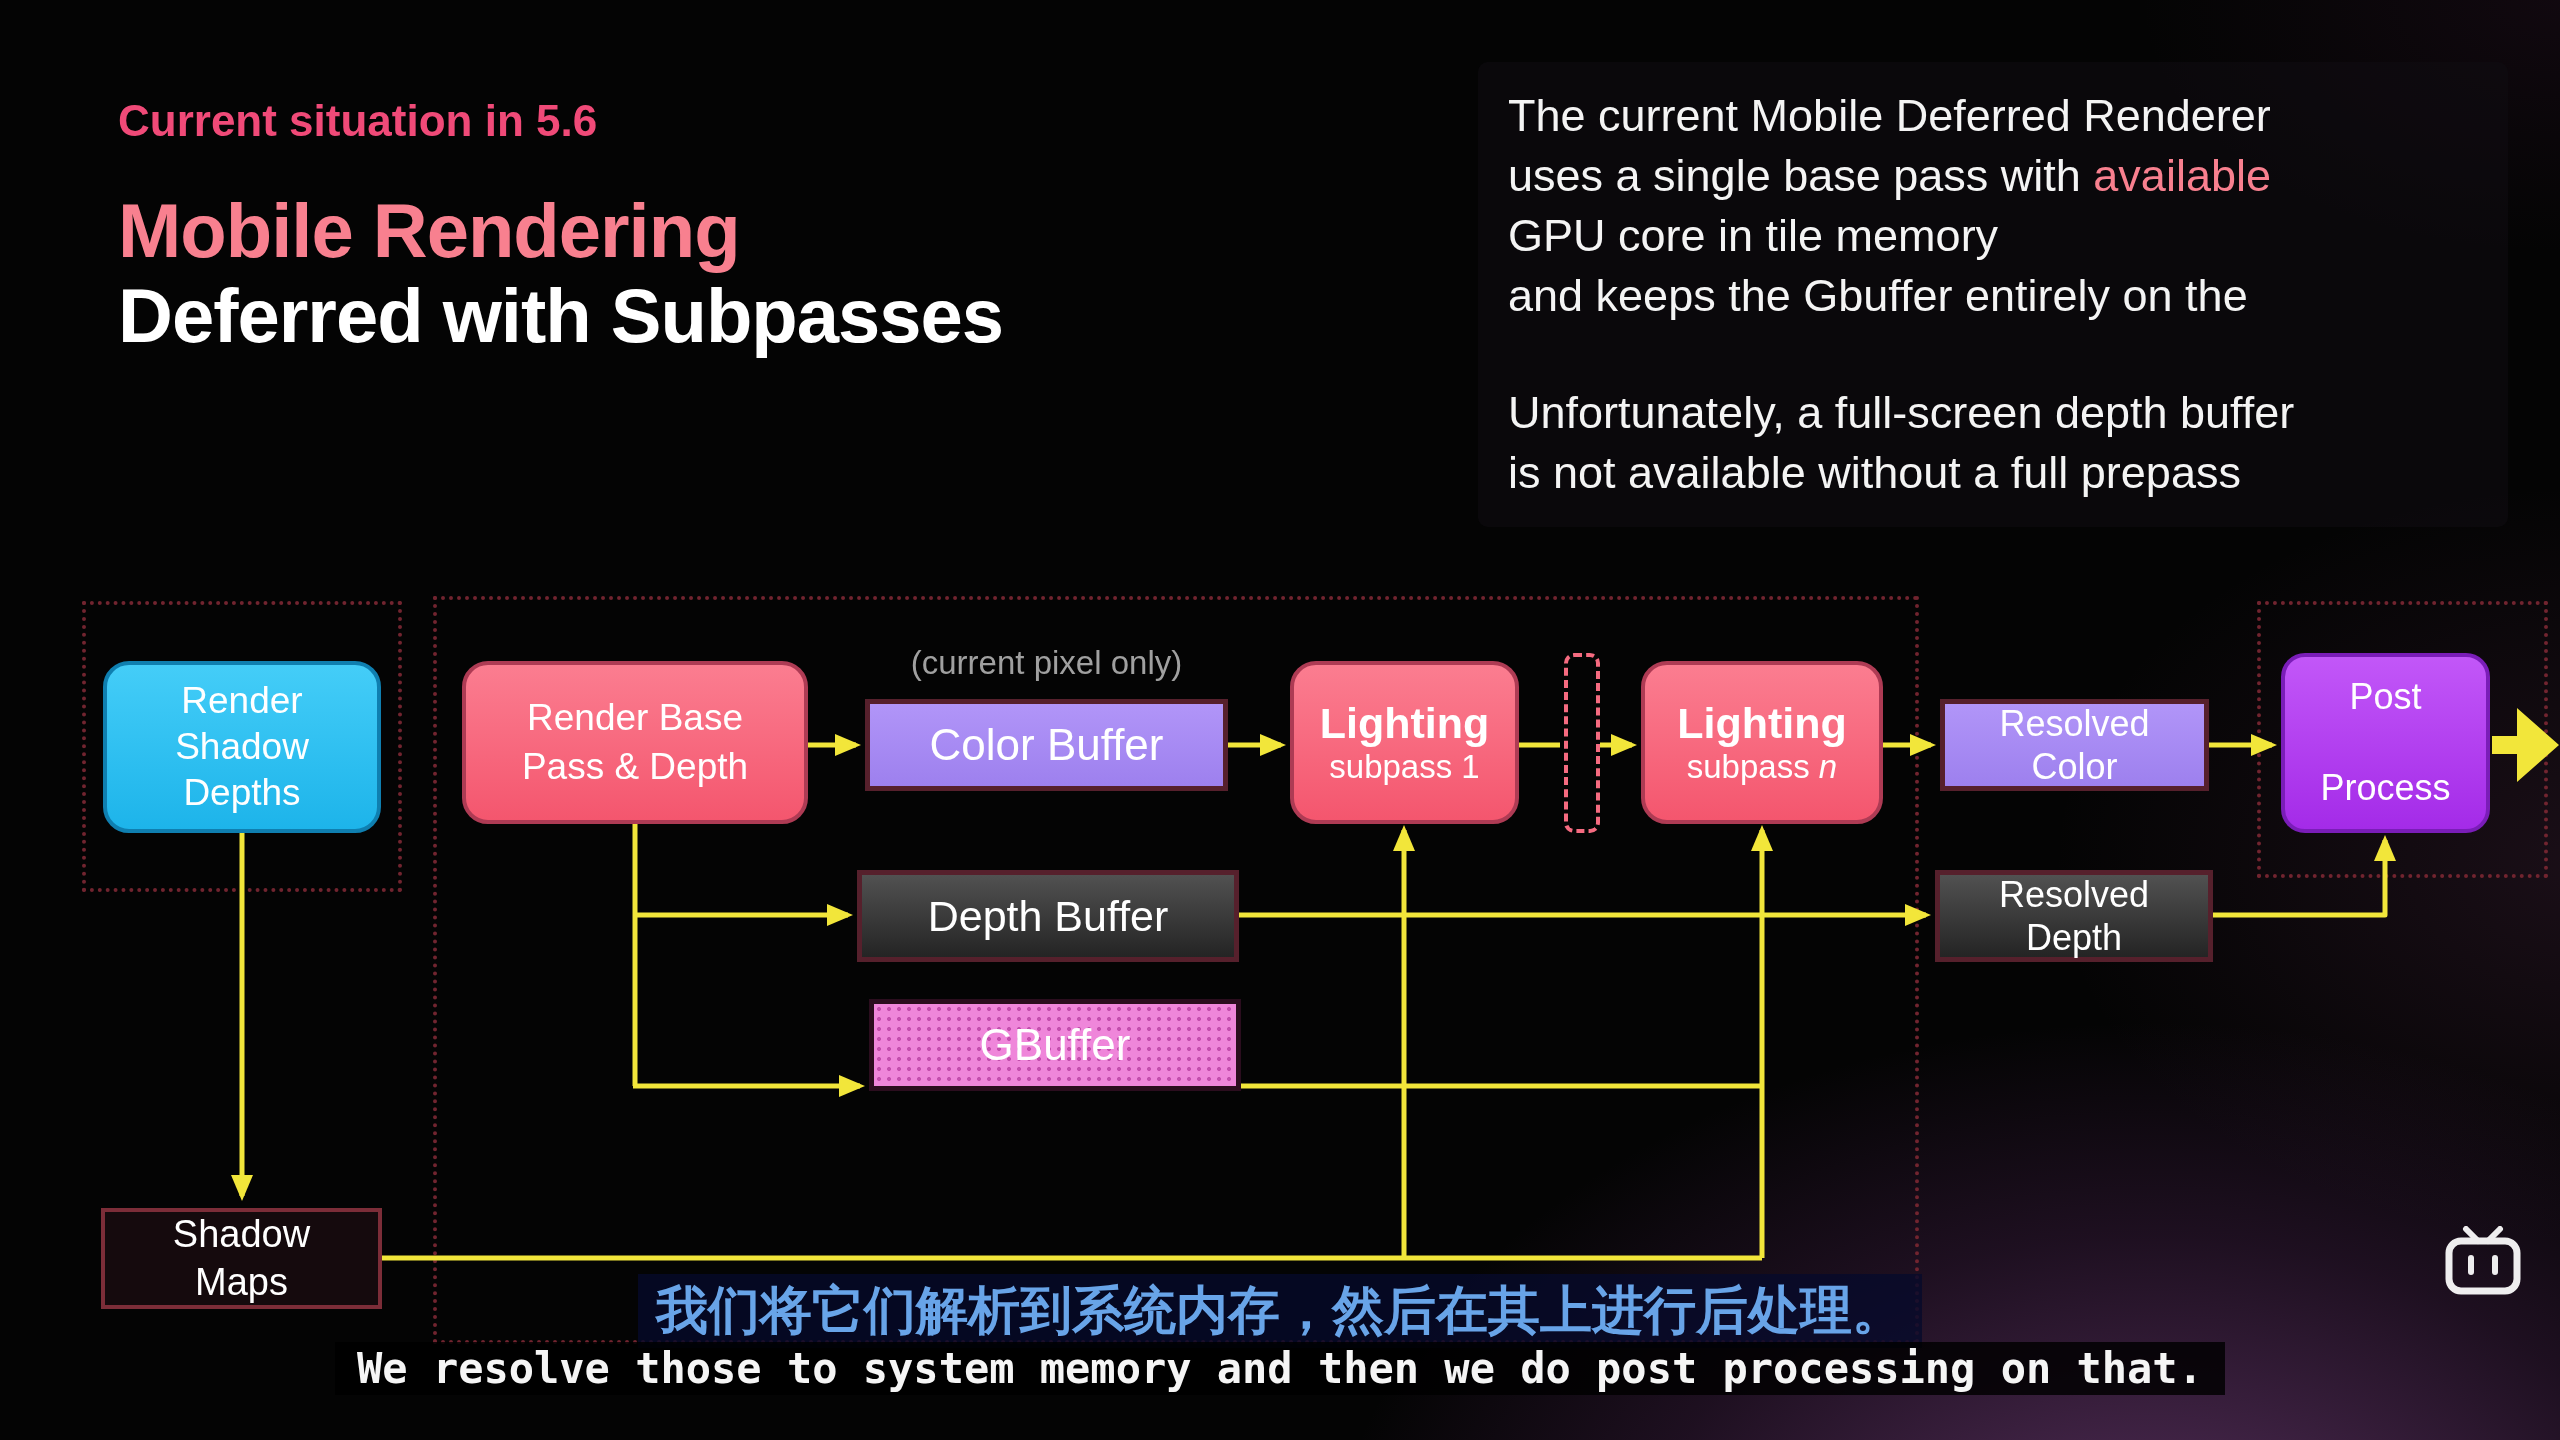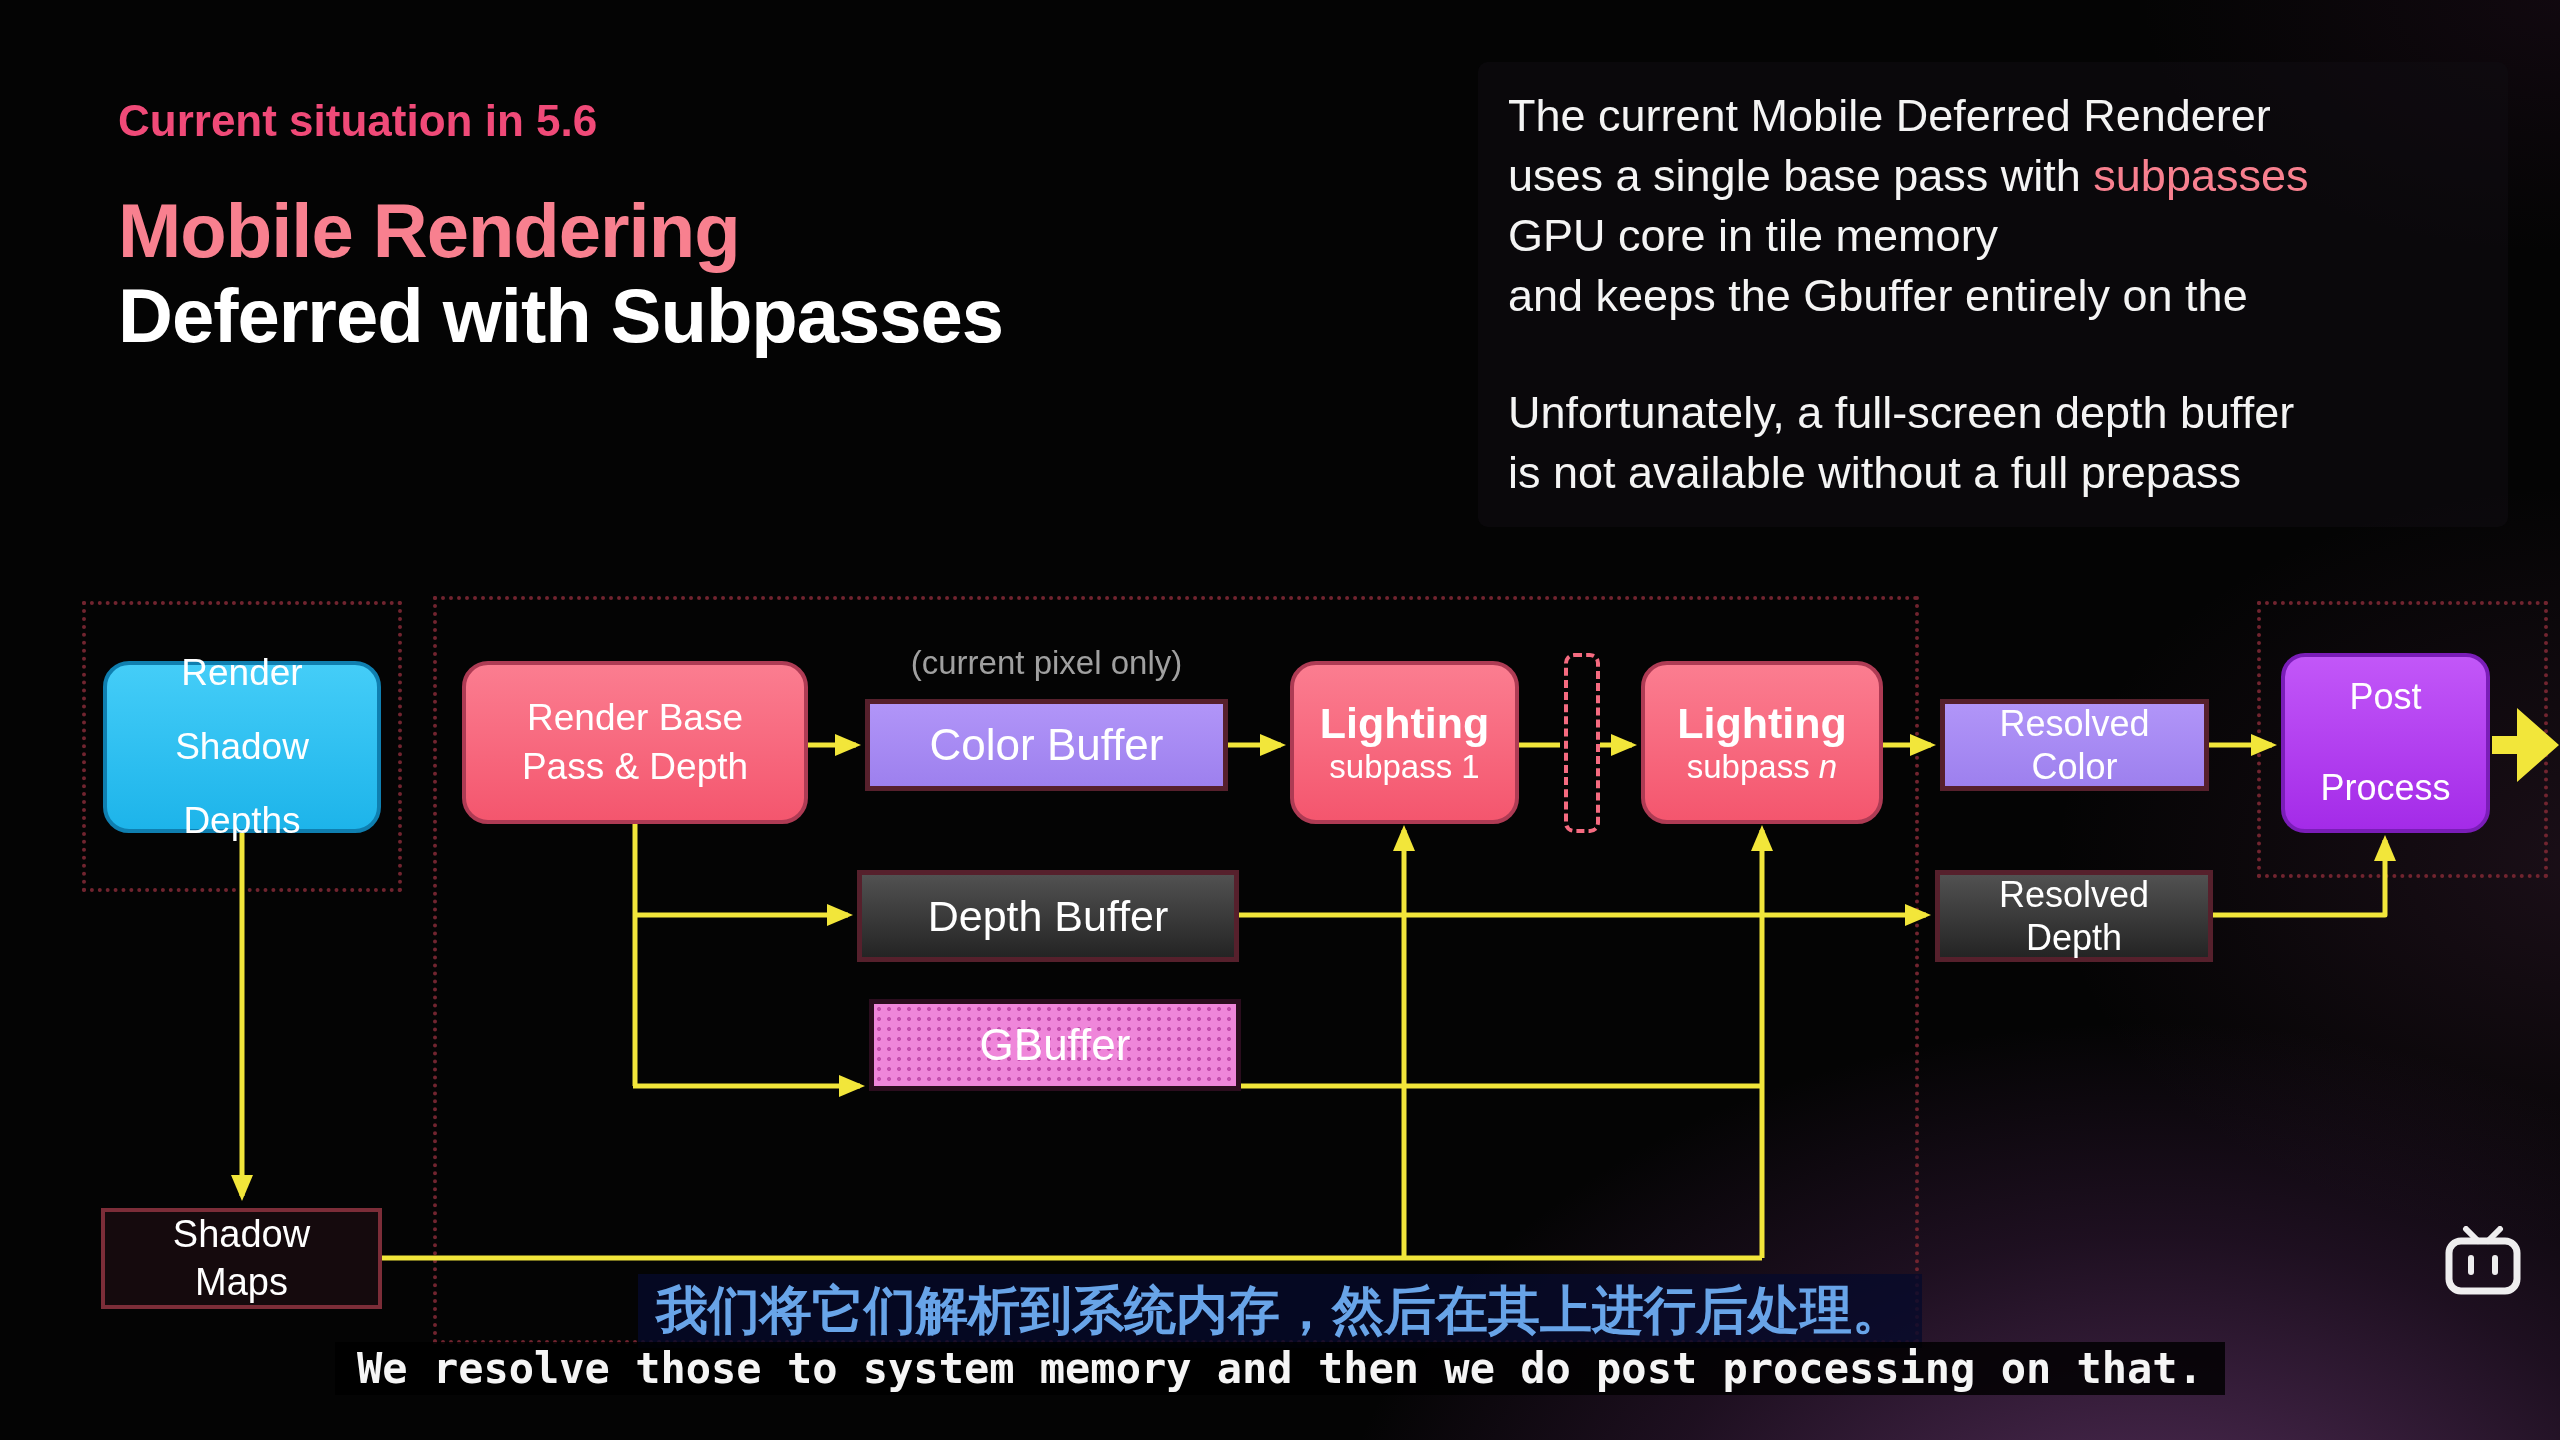--- a/index.html
+++ b/index.html
@@ -32,21 +32,21 @@
   .box-mid{left:433px;top:596px;width:1486px;height:748px;}
   .box-right{left:2257px;top:601px;width:291px;height:277px;}
   
   .wires{position:absolute;left:0;top:0;z-index:2;pointer-events:none;}
   .wire{stroke:var(--arrow-yellow,#f2e63a);stroke-width:5;fill:none;stroke-linejoin:round;}
   .wire-head{fill:var(--arrow-yellow,#f2e63a);stroke:none;}
   
   .node{position:absolute;box-sizing:border-box;display:flex;flex-direction:column;align-items:center;
     justify-content:center;text-align:center;color:#fff;z-index:3;}
   .pink{background:linear-gradient(180deg,#fb7d90,#f4566e);border:4px solid #ae3b54;border-radius:26px;}
-  .cyan{background:linear-gradient(180deg,#44cdf8,#1db4ea);border:4px solid #0f7fb0;border-radius:26px;gap:28px;}
+  .cyan{background:linear-gradient(180deg,#44cdf8,#1db4ea);border:4px solid #0f7fb0;border-radius:26px;}
   .purple{background:linear-gradient(180deg,#b195f8,#9d80ee);border:5px solid #56202c;}
   .darkbox{background:linear-gradient(180deg,#515151,#242424);border:5px solid #56202c;text-align:center;}
   .gbuf{background-color:#ef86da;
     background-image:radial-gradient(circle,#c44fae 1.7px,rgba(0,0,0,0) 2.3px);background-size:10px 10px;
     border:5px solid #2b0d1e;}
   .magenta{background:linear-gradient(180deg,#c257f8,#a42be8);border:4px solid #7a1db8;border-radius:24px;gap:44px;}
   .smaps{background:#150a0d;border:4px solid #7c2d38;}
   .dashedbox{position:absolute;box-sizing:border-box;border:4px dashed #f56b80;border-radius:10px;z-index:3;}
   .n-rsd{left:103px;top:661px;width:278px;height:172px;font-size:37px;line-height:1.25;}
   .n-rbp{left:462px;top:661px;width:346px;height:163px;font-size:37px;line-height:1.3;}
@@ -80,21 +80,21 @@
 <div class="stage">
 
   <header class="hdr">
     <div class="kicker">Current situation in 5.6</div>
     <h1 class="t1">Mobile Rendering</h1>
     <h1 class="t2">Deferred with Subpasses</h1>
   </header>
 
   <div class="intro">
     <span>The current Mobile Deferred Renderer</span>
-    <span><span class="inline">uses a single base pass with </span><span class="inline hl">subpasses</span></span>
+    <span><span class="inline">uses a single base pass with </span><span class="inline hl">available</span></span>
     <span>GPU core in tile memory</span>
     <span>and keeps the Gbuffer entirely on the</span>
     <span class="gap"></span>
     <span>Unfortunately, a full-screen depth buffer</span>
     <span>is not available without a full prepass</span>
   </div>
 
   <div class="dotted box-left"></div>
   <div class="dotted box-mid"></div>
   <div class="dotted box-right"></div>

